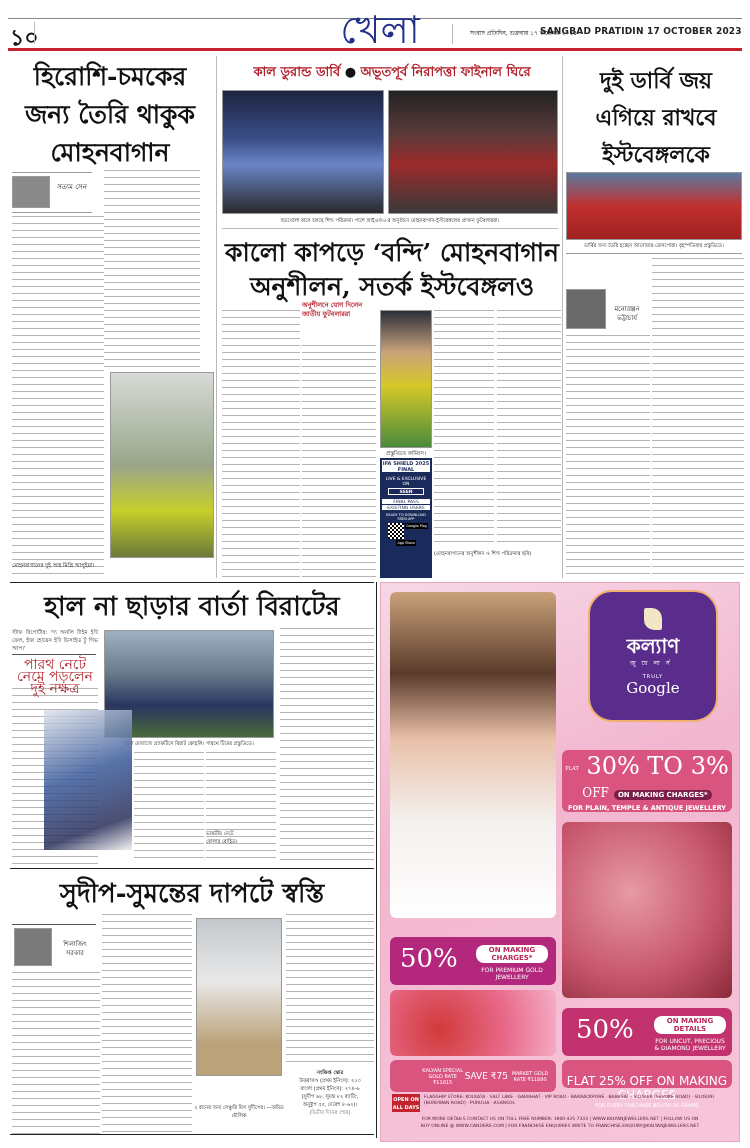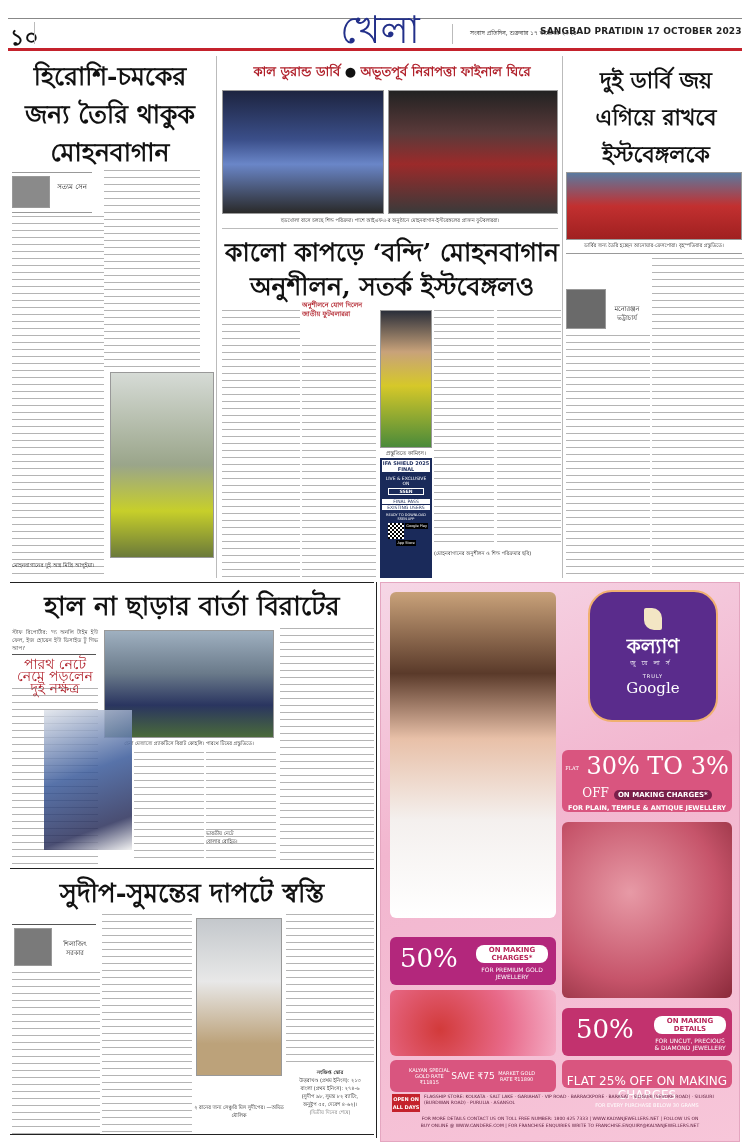--- a/index.html
+++ b/index.html
@@ -153,21 +153,21 @@
   </div>
 </div>
 <div class="abs photo" style="left:390px;top:990px;width:166px;height:66px;border-radius:6px;border:none;background:radial-gradient(circle at 30% 60%,#d23a3a,#e86a8a 55%,#f5b0c8)"></div>
 <div class="abs adbox" style="left:562px;top:1008px;width:170px;height:48px;background:#c2326e">
   <span style="font-size:26px;font-family:'DejaVu Serif',serif;float:left;margin:6px 0 0 14px">50%</span>
   <div style="float:right;margin:8px 6px 0 0;font-size:6px;width:72px">
     <div class="pill">ON MAKING DETAILS</div>
     <div style="margin-top:3px">FOR UNCUT, PRECIOUS &amp; DIAMOND JEWELLERY</div>
   </div>
 </div>
-<div class="abs adbox" style="left:390px;top:1060px;width:166px;height:28px;background:#d9557f;font-size:5px;display:flex;align-items:center;justify-content:center;padding:16px 4px">
+<div class="abs adbox" style="left:390px;top:1060px;width:166px;height:28px;background:#d9557f;font-size:5px;display:flex;align-items:center;justify-content:flex-end;padding:16px 4px">
   <span style="width:44px">KALYAN SPECIAL GOLD RATE ₹11815</span>
   <span style="font-size:9px">SAVE ₹75</span>
   <span style="width:44px">MARKET GOLD RATE ₹11890</span>
 </div>
 <div class="abs adbox" style="left:562px;top:1060px;width:170px;height:28px;background:#d9557f">
   <div style="font-size:12px;margin-top:14px">FLAT 25% OFF ON MAKING CHARGES</div>
   <div style="font-size:5px">FOR EVERY PURCHASE BELOW 30 GRAMS</div>
 </div>
 <div class="abs" style="left:392px;top:1094px;width:28px;height:18px;background:#c4222c;color:#fff;font-size:5px;font-weight:bold;text-align:center;line-height:8px;padding-top:1px">OPEN ON ALL DAYS</div>
 <div class="abs" style="left:424px;top:1094px;width:306px;font-size:4.5px;line-height:6px;color:#5a1a3a">FLAGSHIP STORE: KOLKATA · SALT LAKE · GARIAHAT · VIP ROAD · BARRACKPORE · BARASAT · SILIGURI (SEVOKE ROAD) · SILIGURI (BURDWAN ROAD) · PURULIA · ASANSOL</div>

